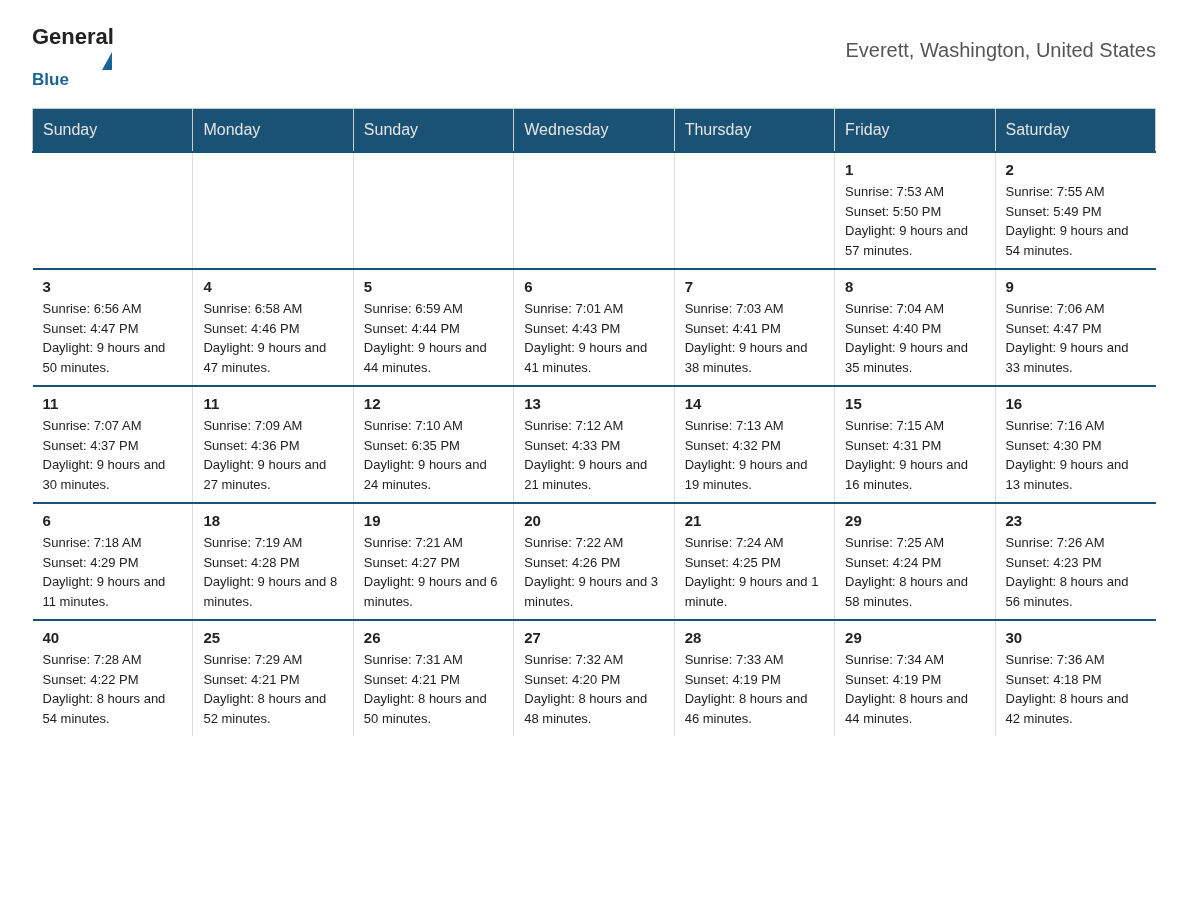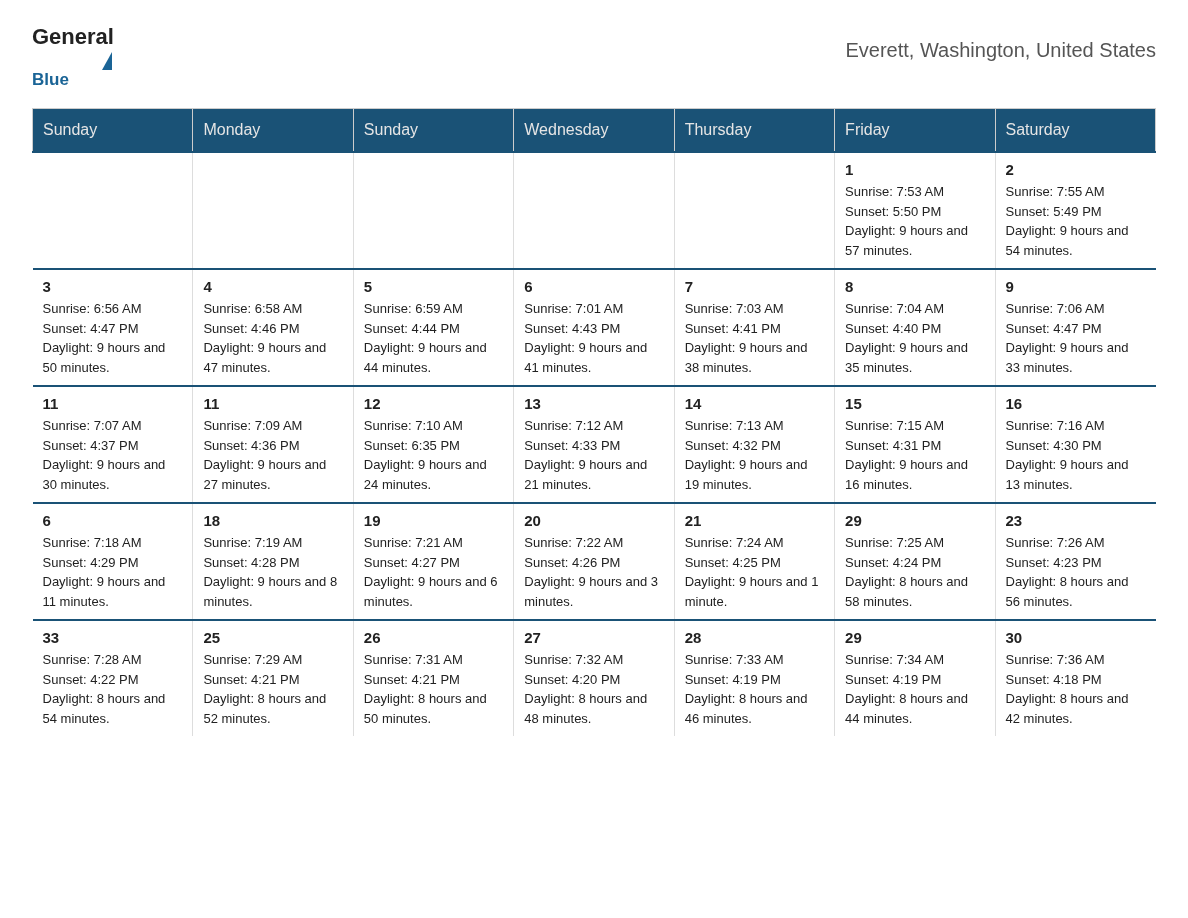--- a/index.html
+++ b/index.html
@@ -296,21 +296,21 @@
         <td>
           <span class="day-num">23</span>
           <div class="day-info">Sunrise: 7:26 AM
 Sunset: 4:23 PM
 Daylight: 8 hours
 and 56 minutes.</div>
         </td>
       </tr>
       <tr>
         <td>
-          <span class="day-num">33</span>
+          <span class="day-num">40</span>
           <div class="day-info">Sunrise: 7:28 AM
 Sunset: 4:22 PM
 Daylight: 8 hours
 and 54 minutes.</div>
         </td>
         <td>
           <span class="day-num">25</span>
           <div class="day-info">Sunrise: 7:29 AM
 Sunset: 4:21 PM
 Daylight: 8 hours

